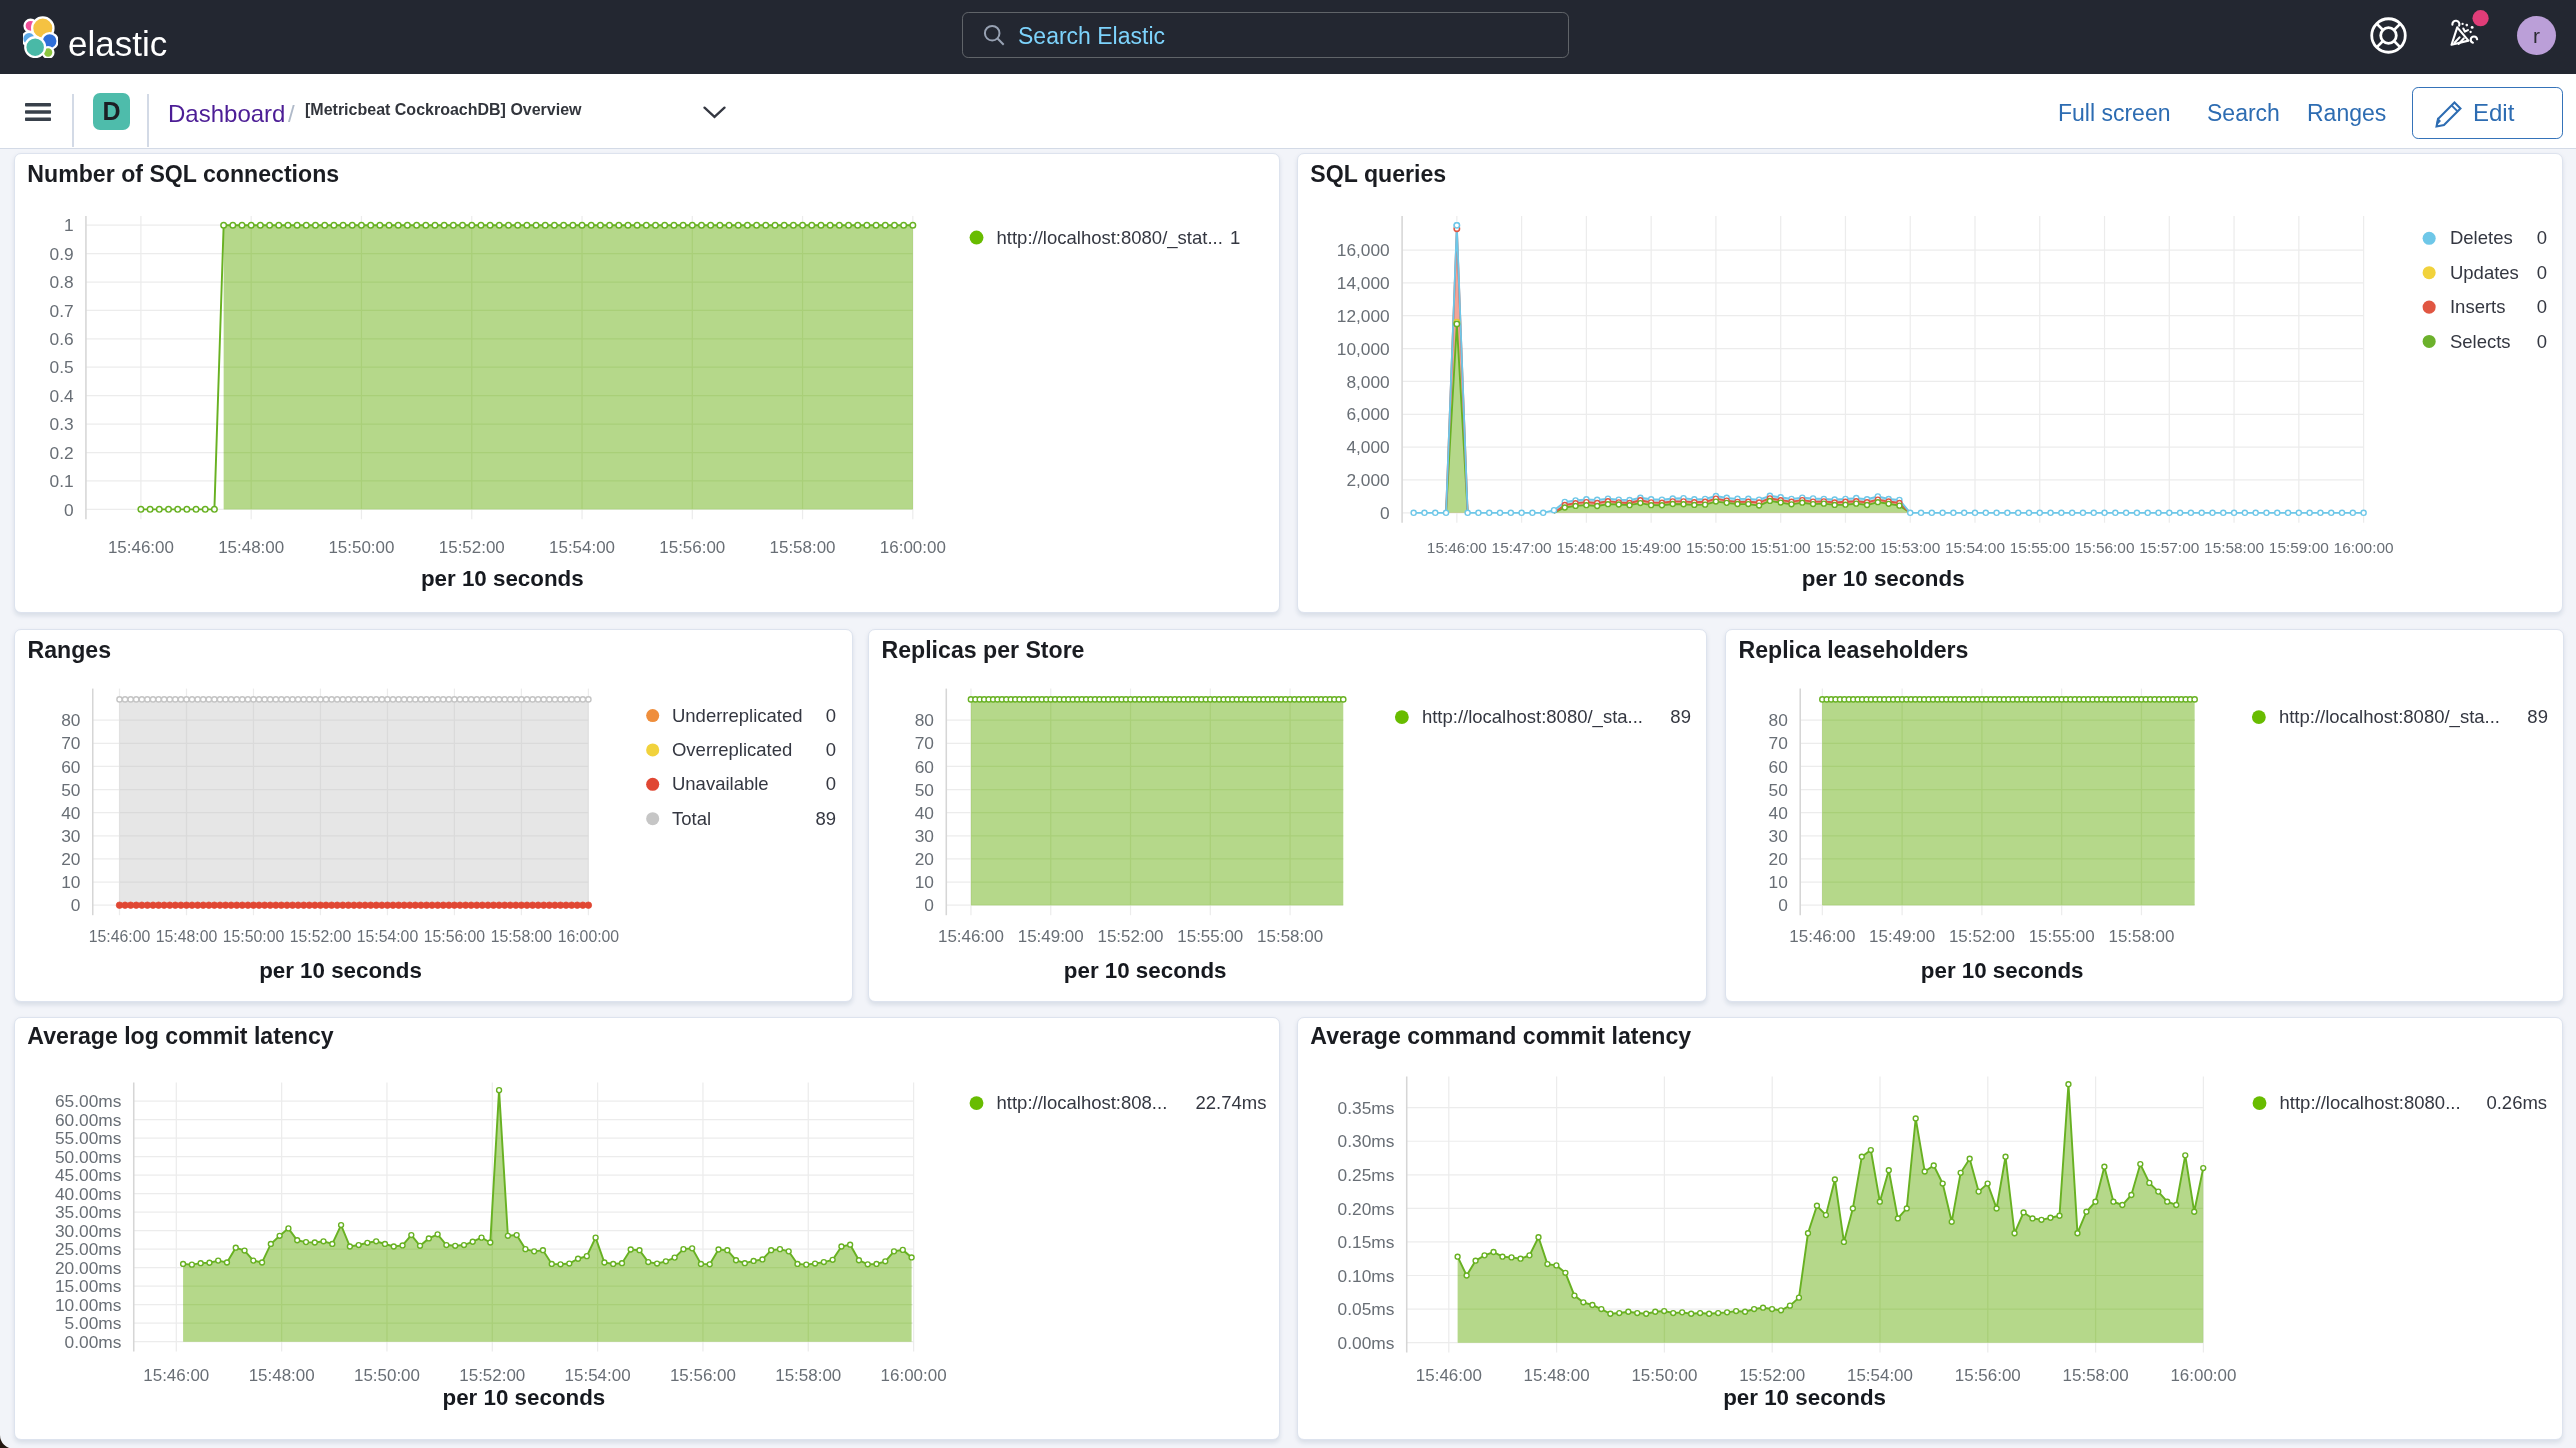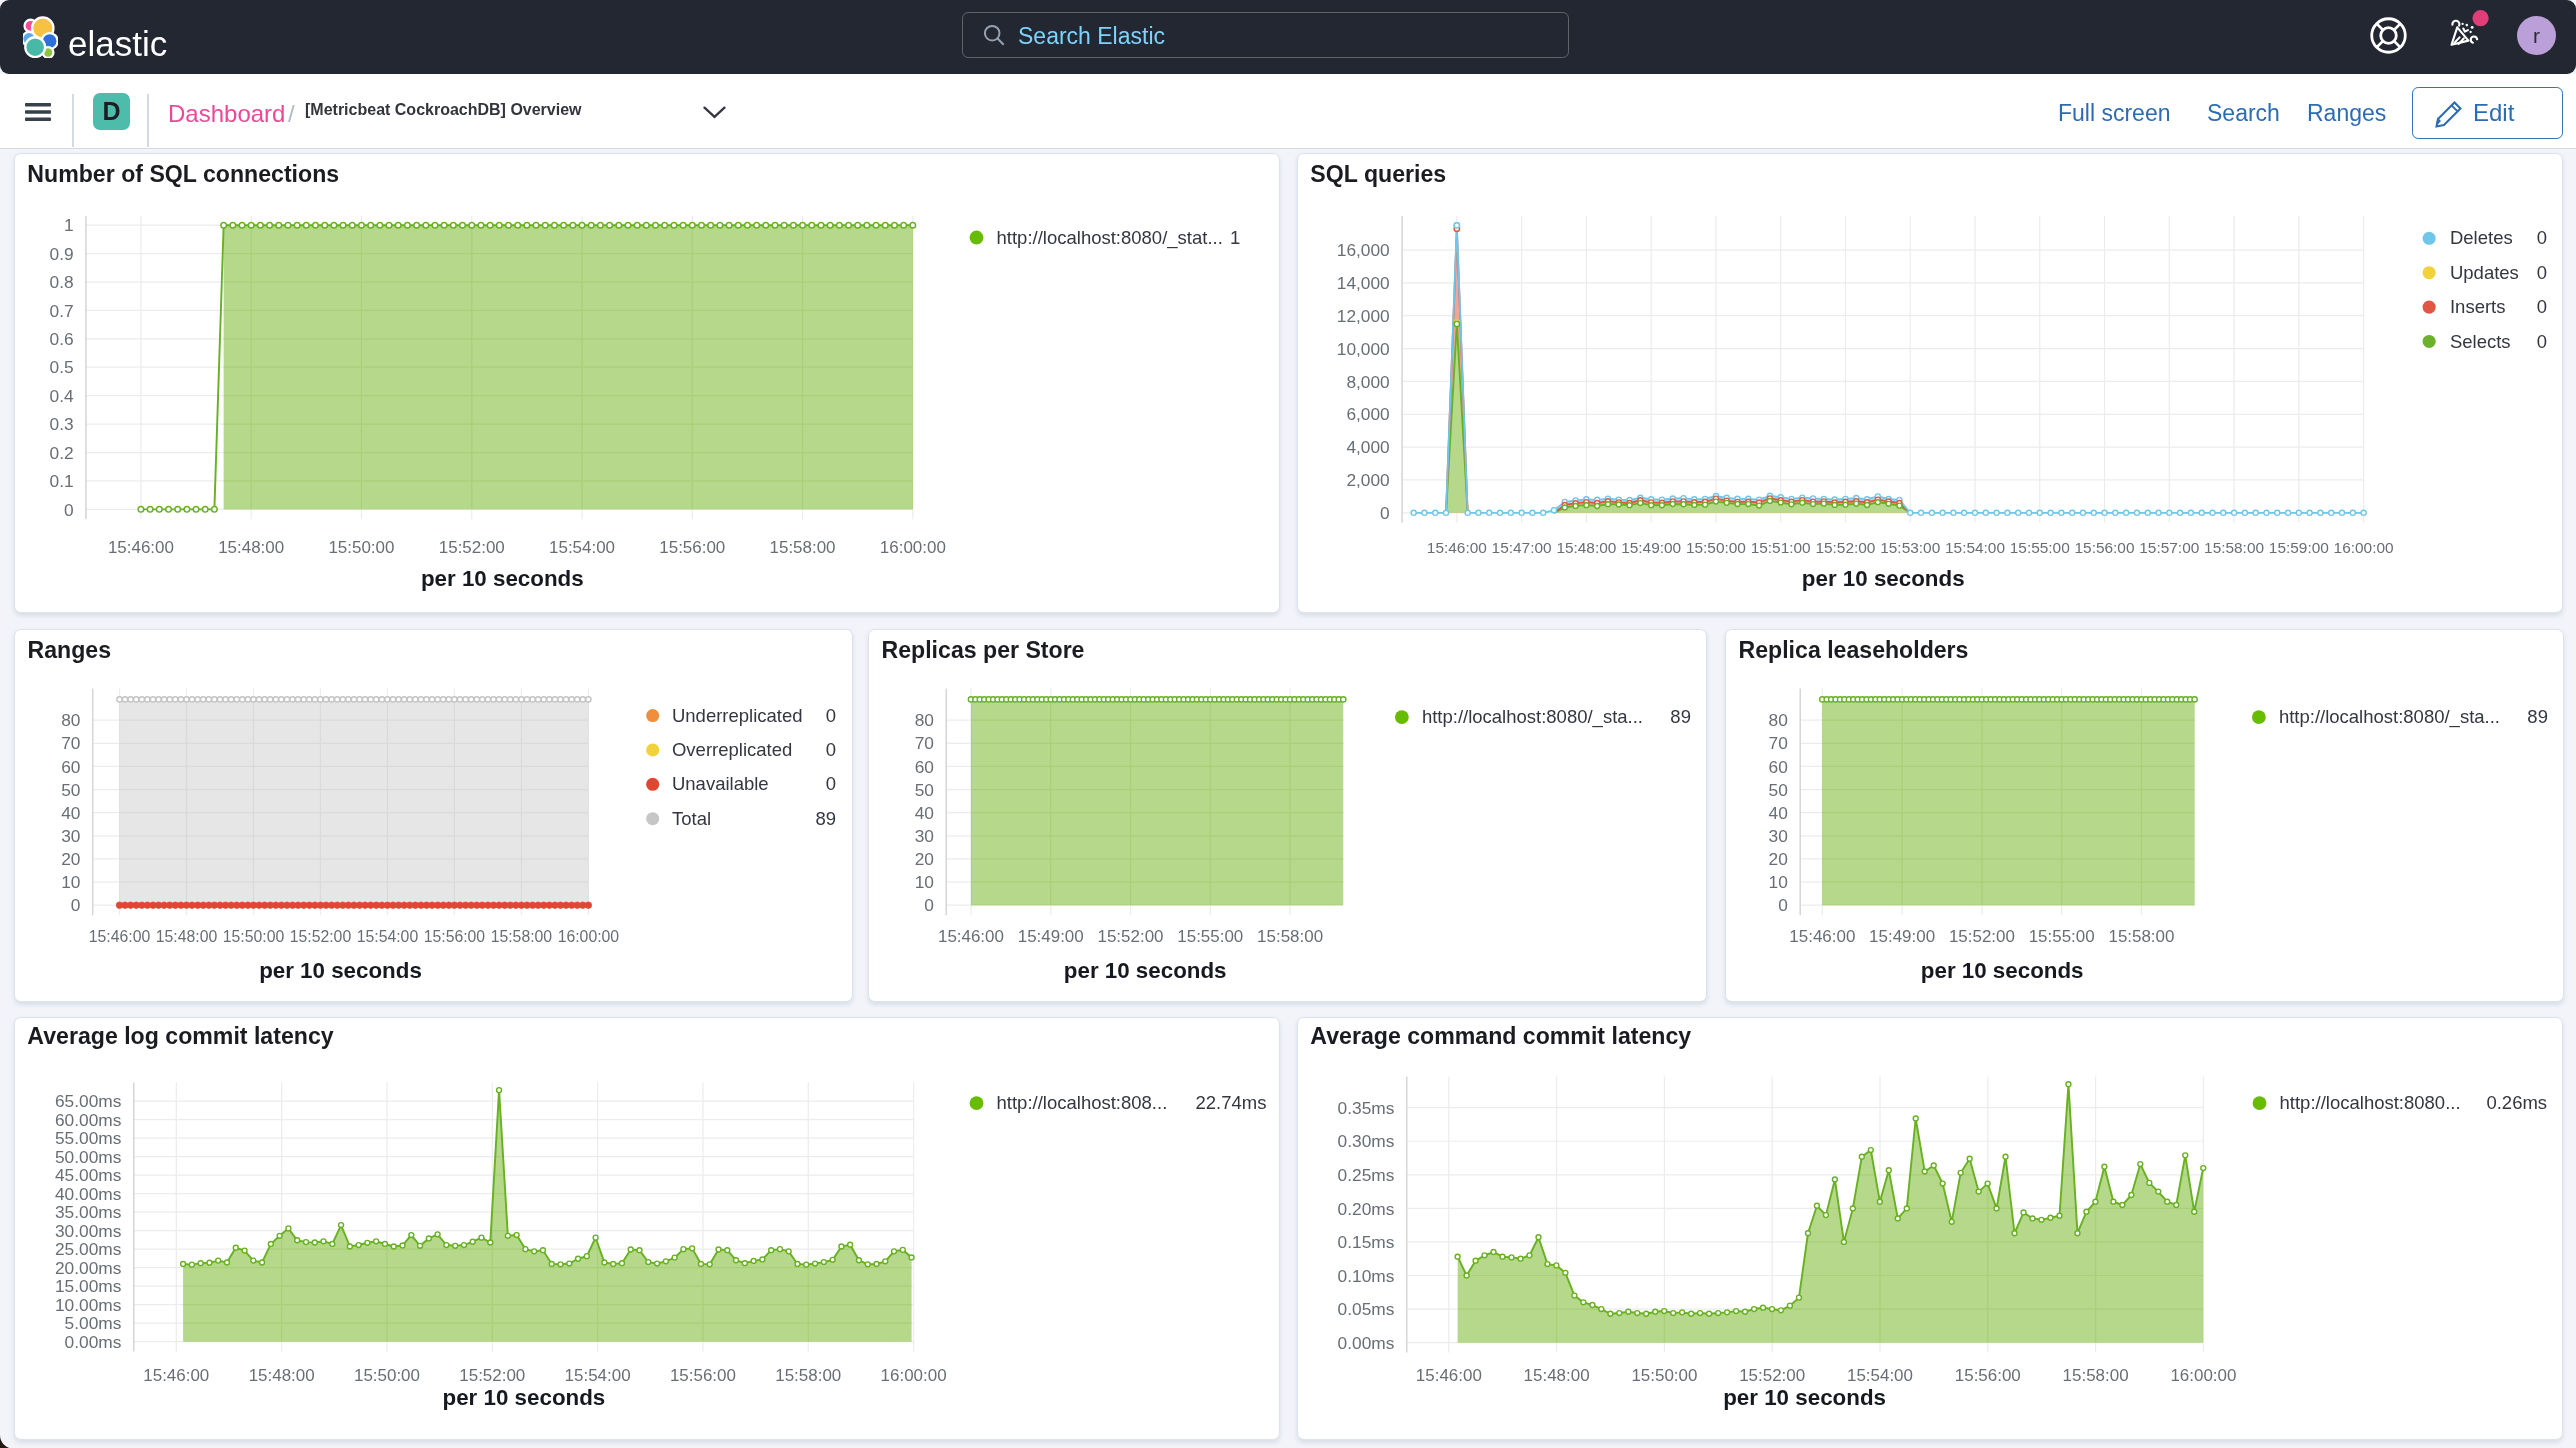--- a/index.html
+++ b/index.html
@@ -1,15 +1,15 @@
 <!DOCTYPE html>
 <html style="font-size:12.3px"><head><meta charset="utf-8"><title>d</title><style>
 * { margin:0; padding:0; box-sizing:border-box; }
 html,body { width:2576px; height:1448px; font-family:"Liberation Sans",sans-serif; background:#f2f4f9; overflow:hidden; }
-.topbar { position:absolute; left:0; top:0; width:2576px; height:74px; background:#232731;border-radius:9px; }
+.topbar { position:absolute; left:0; top:0; width:2576px; height:74px; background:#232731; }
 .navbar { position:absolute; left:0; top:74px; width:2576px; height:75px; background:#fff; border-bottom:1.5px solid #d3dae6; }
 .panel { position:absolute; background:#fff; border:1.5px solid #dde3ee; border-radius:7px; box-shadow:0 2.3px 4.6px rgba(108,126,155,.18); }
 .vsep { position:absolute; top:20px; width:1.5px; height:53px; background:#d3dae6; }
 </style></head><body>
 <div class="topbar">
 <svg width="35" height="43" viewBox="0 0 46 56" style="position:absolute;left:23px;top:15.4px">
 <g stroke="#fff" stroke-width="3">
 <circle cx="10" cy="14" r="8" fill="#f04e98"></circle>
 <circle cx="8" cy="31" r="9" fill="#5ca9e8"></circle>
 <circle cx="26" cy="17" r="14" fill="#f5c242"></circle>
@@ -58,21 +58,21 @@
 <svg width="26" height="20" viewBox="0 0 34 26" style="position:absolute;left:25px;top:28.5px">
 <g fill="#38404a">
         <rect x="0" y="0" width="34" height="4.5" rx="1"></rect>
         <rect x="0" y="9.5" width="34" height="4.5" rx="1"></rect>
         <rect x="0" y="19" width="34" height="4.5" rx="1"></rect>
       </g>
     </svg>
 <div class="vsep" style="left:72px"></div>
 <div style="position:absolute;left:93px;top:18.5px;width:37px;height:37px;border-radius:7px;background:#4ebcab;text-align:center;line-height:37px;font-size:25px;font-weight:700;color:#1c1e24">D</div>
 <div class="vsep" style="left:147px"></div>
-<span style="position:absolute;left:168px;top:26px;font-size:24px;color:#ec4899">Dashboard</span>
+<span style="position:absolute;left:168px;top:26px;font-size:24px;color:#4c1d95">Dashboard</span>
 <span style="position:absolute;left:288px;top:25.5px;font-size:24px;color:#b0bac9">/</span>
 <span style="position:absolute;left:305px;top:27px;font-size:16px;font-weight:600;color:#32353c">[Metricbeat CockroachDB] Overview</span>
 <svg width="23" height="14" viewBox="0 0 30 18" style="position:absolute;left:703px;top:32px">
 <path d="M2,2 L15,14 L28,2" fill="none" stroke="#343741" stroke-width="3" stroke-linecap="round"></path>
     </svg>
 <span style="position:absolute;left:2058px;top:26px;font-size:23px;font-weight:400;color:#2d6cb2">Full screen</span>
 <span style="position:absolute;left:2207px;top:26px;font-size:23px;font-weight:500;color:#2d6cb2">Search</span>
 <span style="position:absolute;left:2307px;top:26px;font-size:23px;font-weight:500;color:#2d6cb2">Ranges</span>
 <div style="position:absolute;left:2412px;top:13px;width:151px;height:52px;border:1.5px solid #3573b9;border-radius:6.2px"></div>
 <svg width="29" height="29" viewBox="0 0 16 16" style="position:absolute;left:2434px;top:25.5px">

